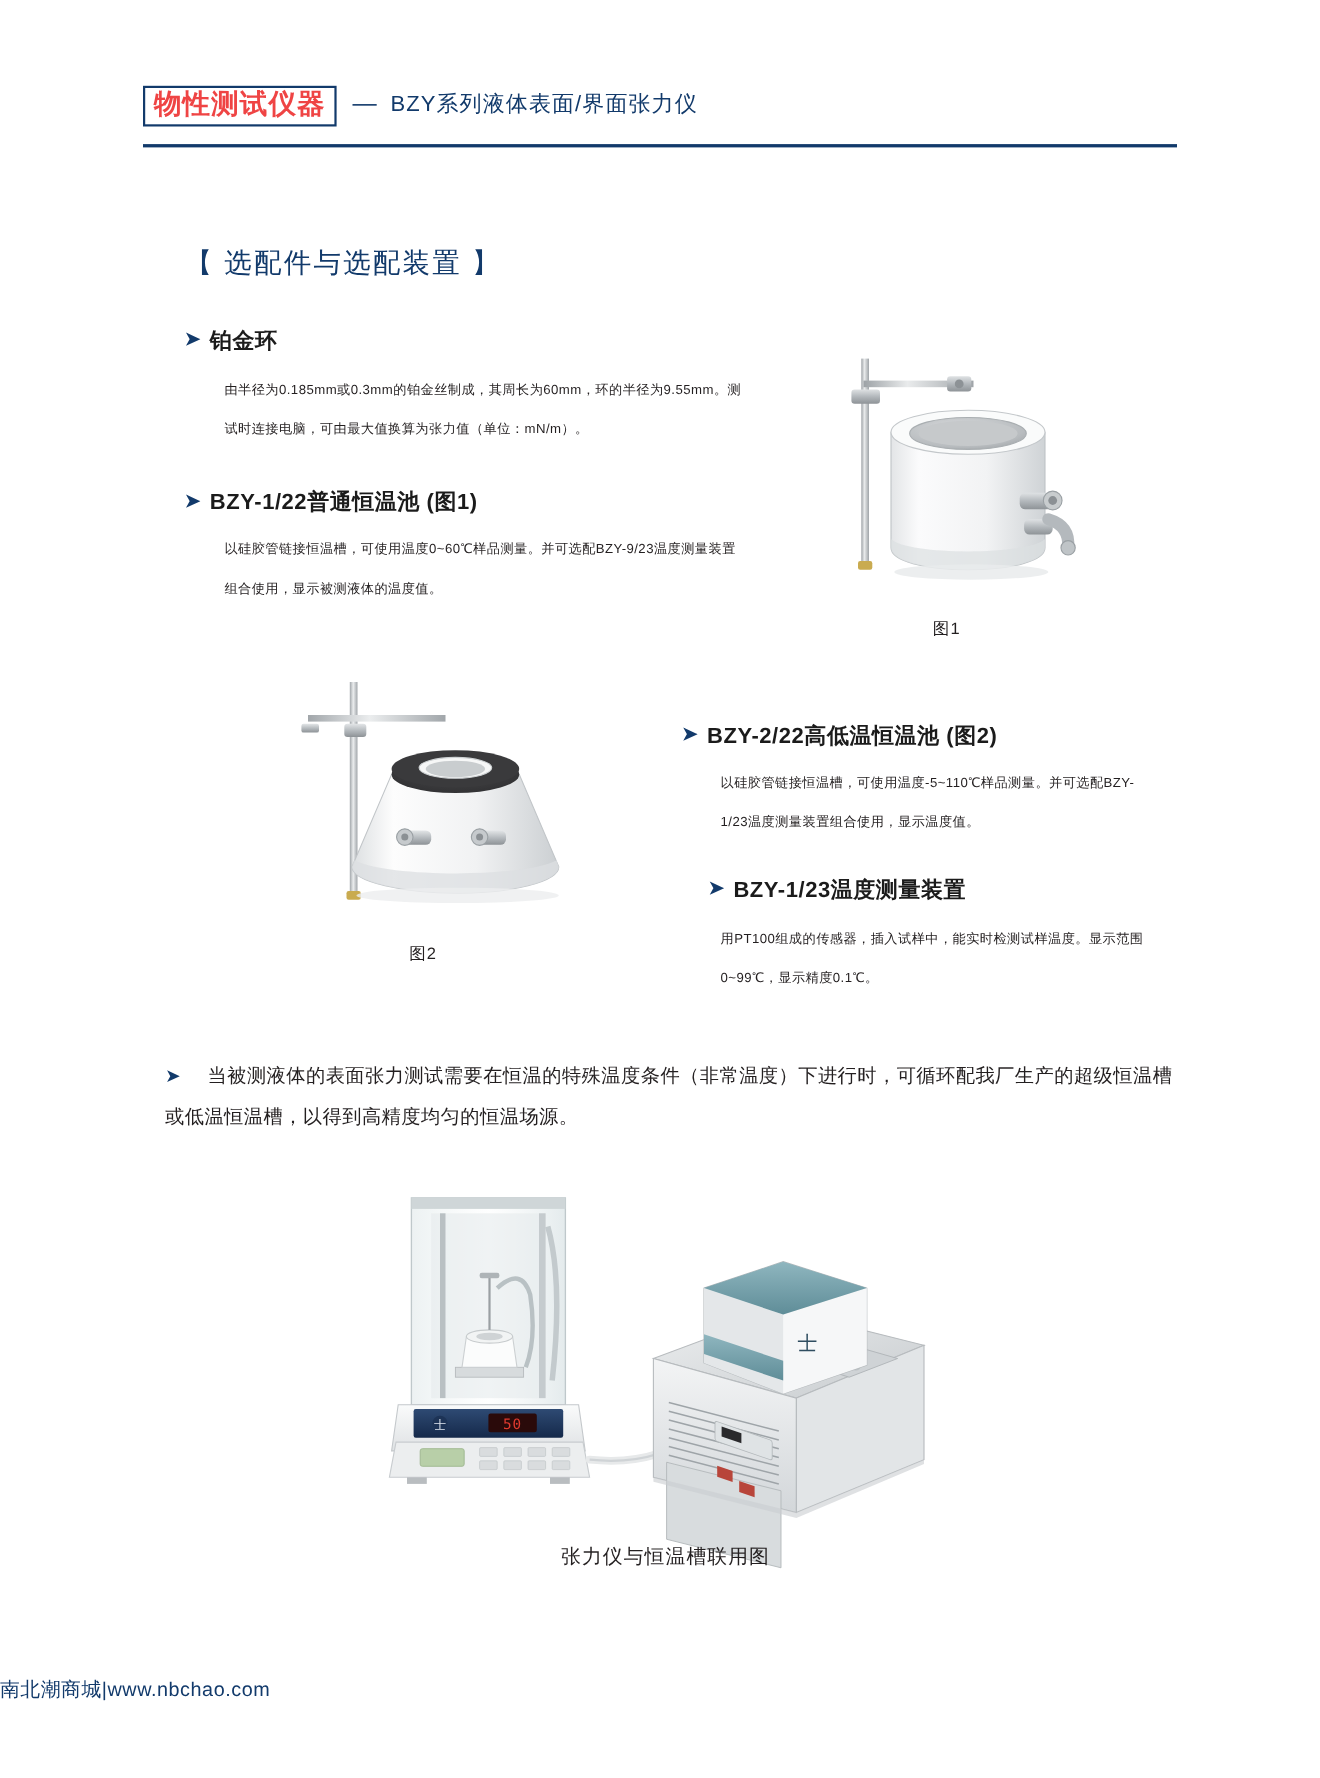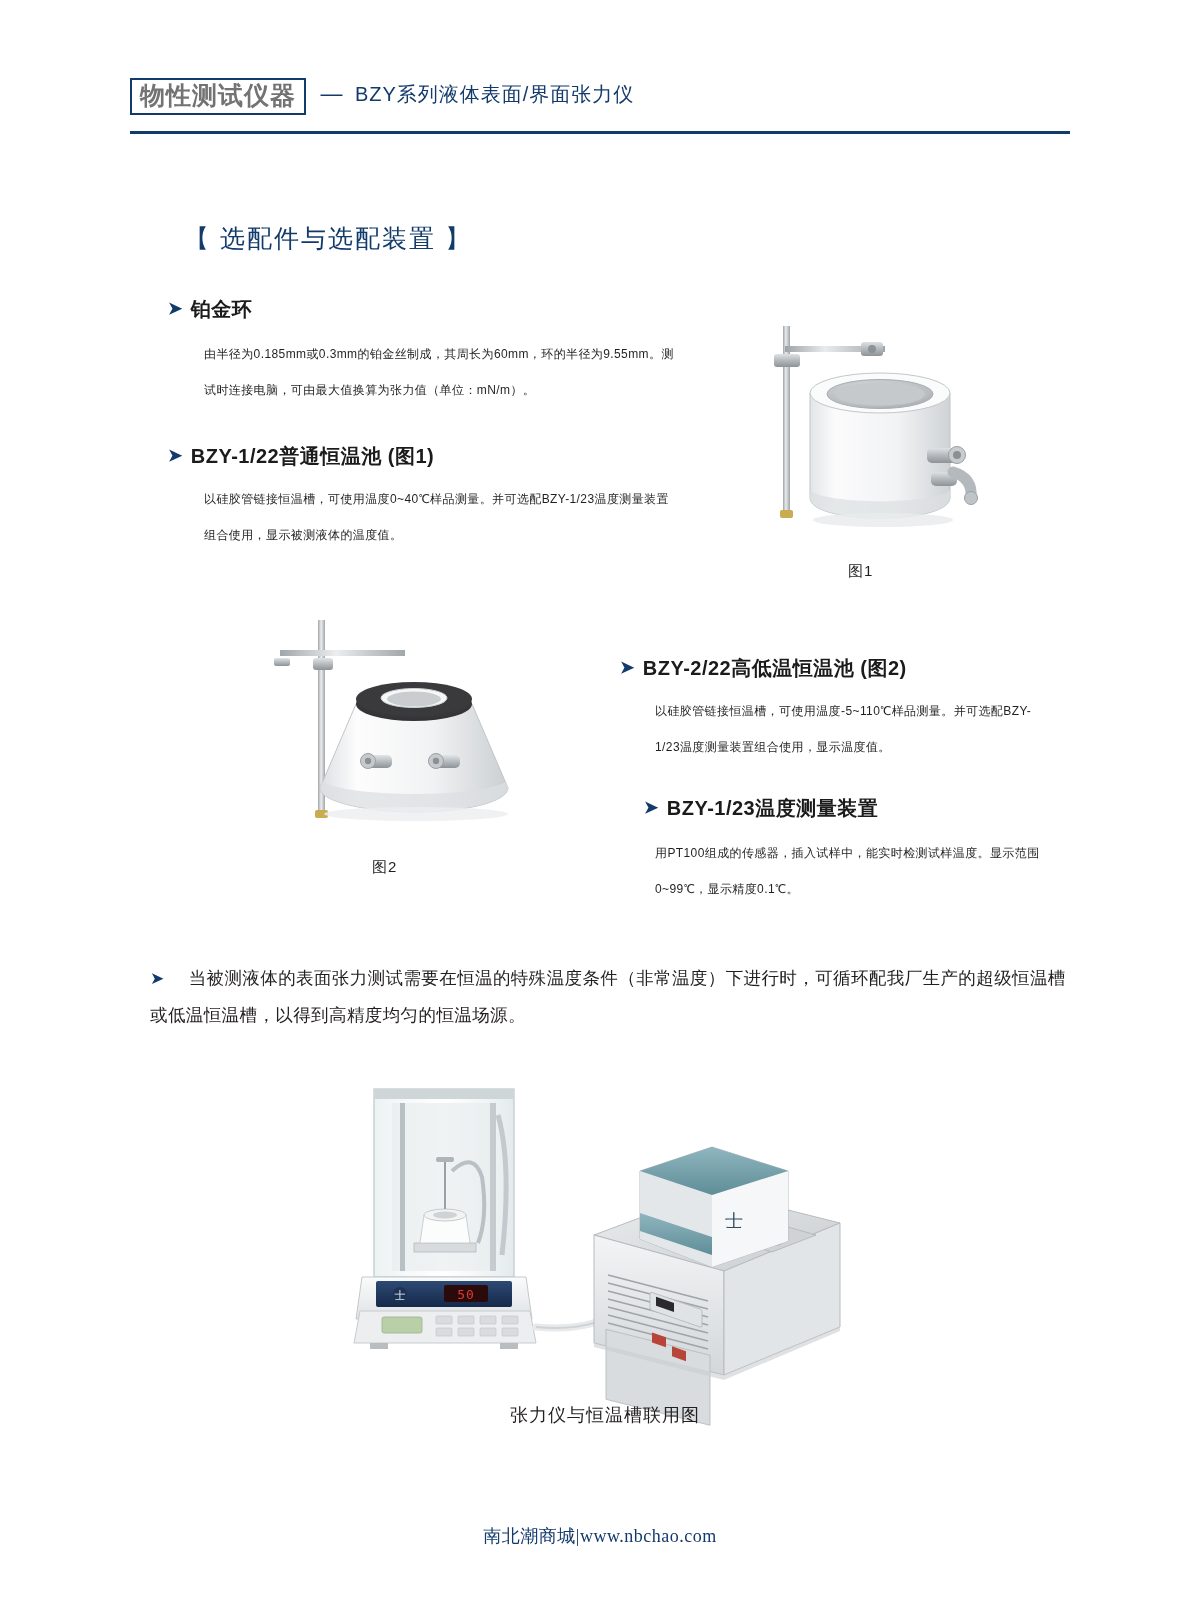--- a/index.html
+++ b/index.html
@@ -24,21 +24,21 @@
     width: 940px;
     height: 54px;
   }
   .header-badge {
     display: inline-block;
     border: 2px solid #123a6b;
     padding: 3px 8px 5px 8px;
     font-size: 25px;
     font-weight: bold;
     letter-spacing: 1px;
-    color: #737373;
+    color: #ef4444;
     line-height: 1;
     vertical-align: middle;
   }
   .header-dash {
     display: inline-block;
     font-size: 22px;
     color: #123a6b;
     margin: 0 8px 0 10px;
     vertical-align: middle;
     position: relative;
@@ -58,21 +58,21 @@
     left: 130px;
     top: 131px;
     width: 940px;
     height: 3px;
     background: #123a6b;
   }
 
   
   .section-title {
     position: absolute;
-    left: 184px;
+    left: 168px;
     top: 222px;
     font-size: 25px;
     color: #123a6b;
     letter-spacing: 2px;
     font-weight: 500;
   }
 
   
   .bullet-head {
     position: absolute;
@@ -136,25 +136,23 @@
   #cap1 { left: 848px; top: 562px; }
   #cap2 { left: 372px; top: 858px; }
   #cap3 { left: 500px; top: 1403px; width: 200px; text-align: right; font-size: 18px; }
 
   
   .footer {
     position: absolute;
     left: 0;
     top: 1524px;
     width: 1200px;
-    text-align: center;
     font-size: 18px;
     color: #123a6b;
     letter-spacing: 0.5px;
-    font-family: Liberation Serif, serif;
   }
 
   
   #fig1 { position: absolute; left: 735px; top: 320px; width: 260px; height: 230px; }
   #fig2 { position: absolute; left: 258px; top: 612px; width: 270px; height: 230px; }
   #fig3 { position: absolute; left: 340px; top: 1075px; width: 520px; height: 310px; }
 
   svg { display: block; overflow: visible; }
 </style>
 </head>
@@ -170,21 +168,21 @@
 <div class="section-title">【 选配件与选配装置 】</div>
 
 <div class="bullet-head" id="h-ring">
   <span class="arrow">➤</span><span>铂金环</span>
 </div>
 <div class="para" id="p-ring">由半径为0.185mm或0.3mm的铂金丝制成，其周长为60mm，环的半径为9.55mm。测试时连接电脑，可由最大值换算为张力值（单位：mN/m）。</div>
 
 <div class="bullet-head" id="h-pool1">
   <span class="arrow">➤</span><span>BZY-1/22普通恒温池 (图1)</span>
 </div>
-<div class="para" id="p-pool1">以硅胶管链接恒温槽，可使用温度0~40℃样品测量。并可选配BZY-1/23温度测量装置组合使用，显示被测液体的温度值。</div>
+<div class="para" id="p-pool1">以硅胶管链接恒温槽，可使用温度0~60℃样品测量。并可选配BZY-9/23温度测量装置组合使用，显示被测液体的温度值。</div>
 
 <div class="bullet-head" id="h-pool2">
   <span class="arrow">➤</span><span>BZY-2/22高低温恒温池 (图2)</span>
 </div>
 <div class="para" id="p-pool2">以硅胶管链接恒温槽，可使用温度-5~110℃样品测量。并可选配BZY-1/23温度测量装置组合使用，显示温度值。</div>
 
 <div class="bullet-head" id="h-temp">
   <span class="arrow">➤</span><span>BZY-1/23温度测量装置</span>
 </div>
 <div class="para" id="p-temp">用PT100组成的传感器，插入试样中，能实时检测试样温度。显示范围0~99℃，显示精度0.1℃。</div>

